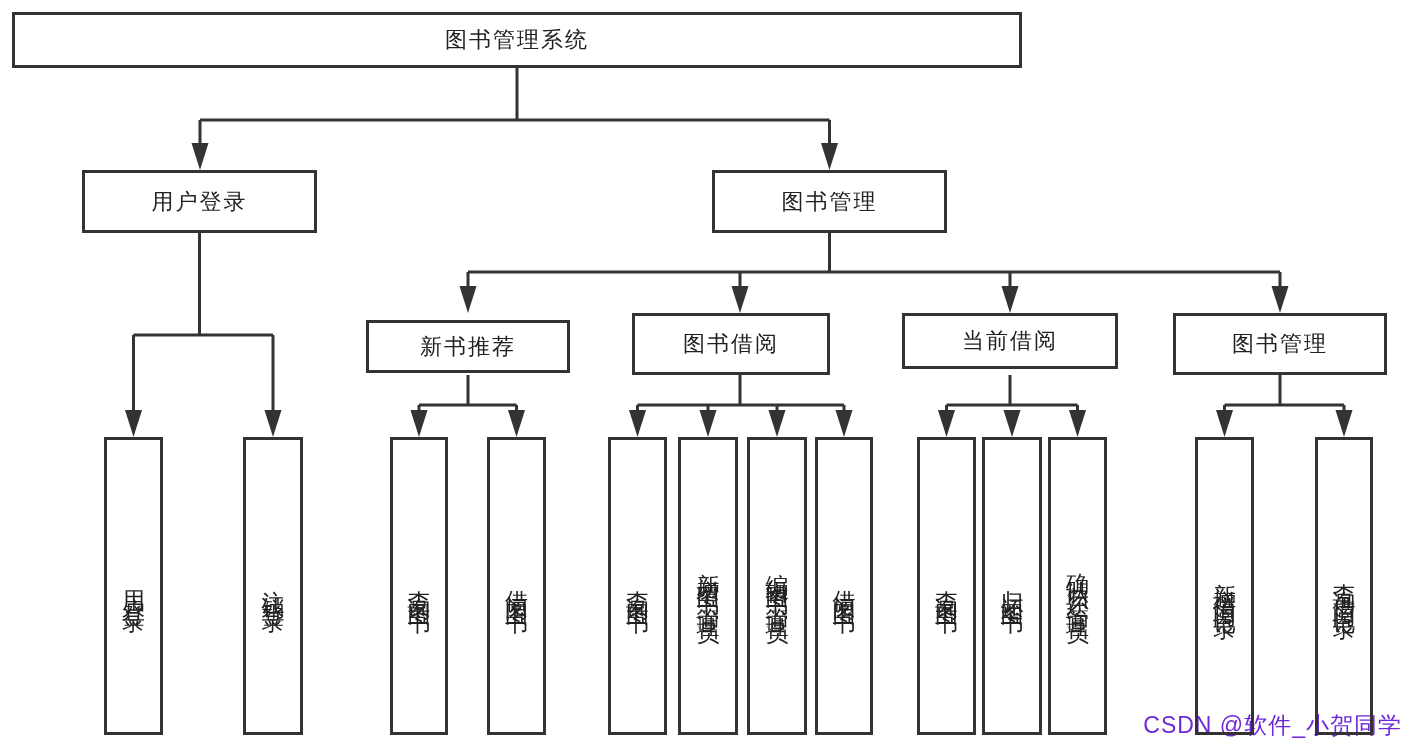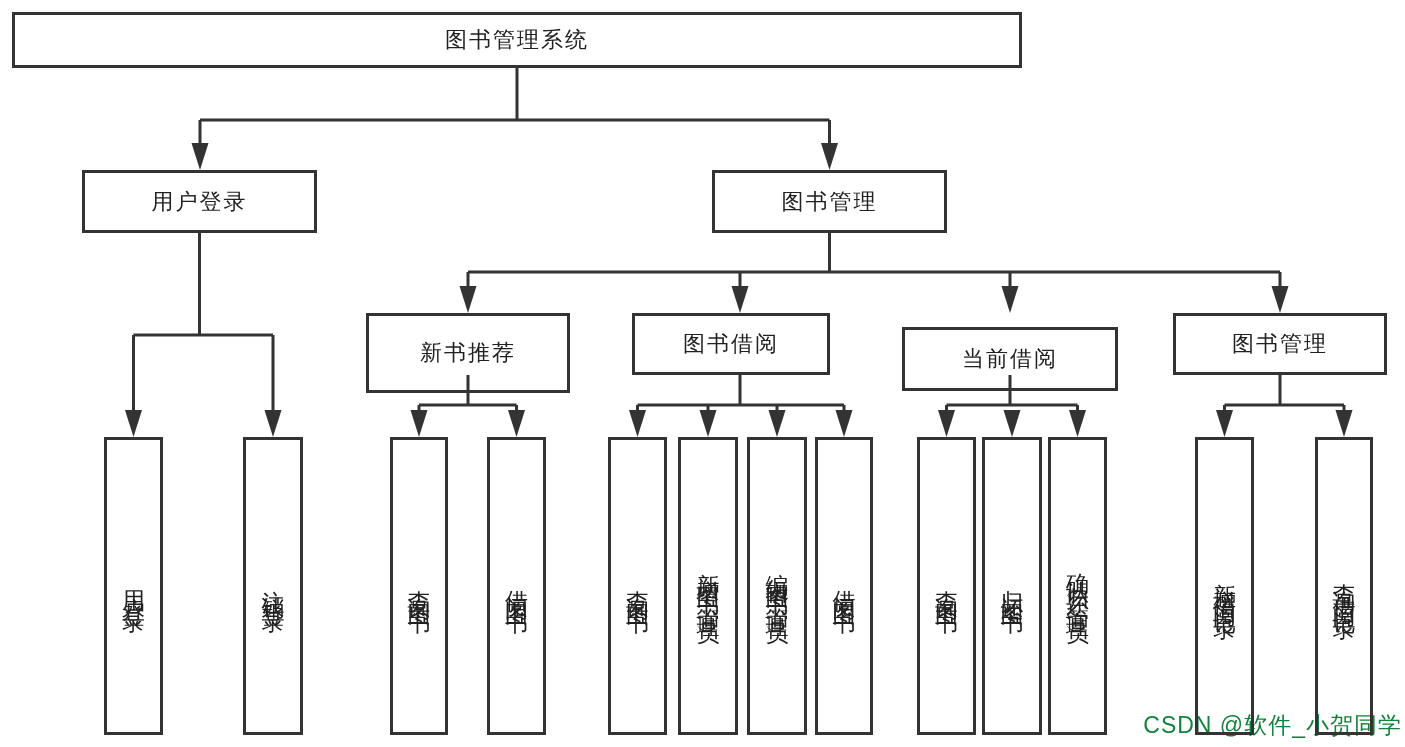--- a/index.html
+++ b/index.html
@@ -14,21 +14,21 @@
   .h{font-size:22px;letter-spacing:2px;white-space:nowrap;}
   .v{
     writing-mode:vertical-rl;text-orientation:mixed;
     font-size:23px;letter-spacing:7px;line-height:1;
   }
   .connectors{position:absolute;left:0;top:0;z-index:1;}
   .connectors path{stroke:#333333;stroke-width:3;fill:none;}
   .connectors polygon{fill:#333333;stroke:none;}
   .watermark{
     position:absolute;right:3px;bottom:6px;z-index:0;
-    font-size:23px;color:#15803d;letter-spacing:1px;white-space:nowrap;
+    font-size:23px;color:#6d28d9;letter-spacing:1px;white-space:nowrap;
   }
 </style>
 </head>
 <body>
 
 <div class="canvas">
 
   <div class="watermark">CSDN @软件_小贺同学</div>
 
   <svg class="connectors" width="1405" height="747" viewBox="0 0 1405 747">
@@ -58,23 +58,23 @@
     <polygon points="1069,410 1086,410 1077.5,437"></polygon>
     <polygon points="1216,410 1233,410 1224.5,437"></polygon>
     <polygon points="1335.5,410 1352.5,410 1344,437"></polygon>
   </svg>
 
   <div class="node h" style="left:12px;top:12px;width:1010px;height:56px">图书管理系统</div>
 
   <div class="node h" style="left:82px;top:170px;width:235px;height:63px">用户登录</div>
   <div class="node h" style="left:712px;top:170px;width:235px;height:63px">图书管理</div>
 
-  <div class="node h" style="left:366px;top:313px;width:204px;height:80px">新书推荐</div>
+  <div class="node h" style="left:366px;top:320px;width:204px;height:53px">新书推荐</div>
   <div class="node h" style="left:632px;top:313px;width:198px;height:62px">图书借阅</div>
-  <div class="node h" style="left:902px;top:327px;width:216px;height:64px">当前借阅</div>
+  <div class="node h" style="left:902px;top:313px;width:216px;height:56px">当前借阅</div>
   <div class="node h" style="left:1173px;top:313px;width:214px;height:62px">图书管理</div>
 
   <div class="node v" style="left:104px;top:437px;width:59px;height:298px">用户登录</div>
   <div class="node v" style="left:243px;top:437px;width:60px;height:298px">注销登录</div>
 
   <div class="node v" style="left:390px;top:437px;width:58px;height:298px">查询图书</div>
   <div class="node v" style="left:487px;top:437px;width:59px;height:298px">借阅图书</div>
 
   <div class="node v" style="left:608px;top:437px;width:59px;height:298px">查询图书</div>
   <div class="node v" style="left:678px;top:437px;width:60px;height:298px">新增图书（管理员）</div>

